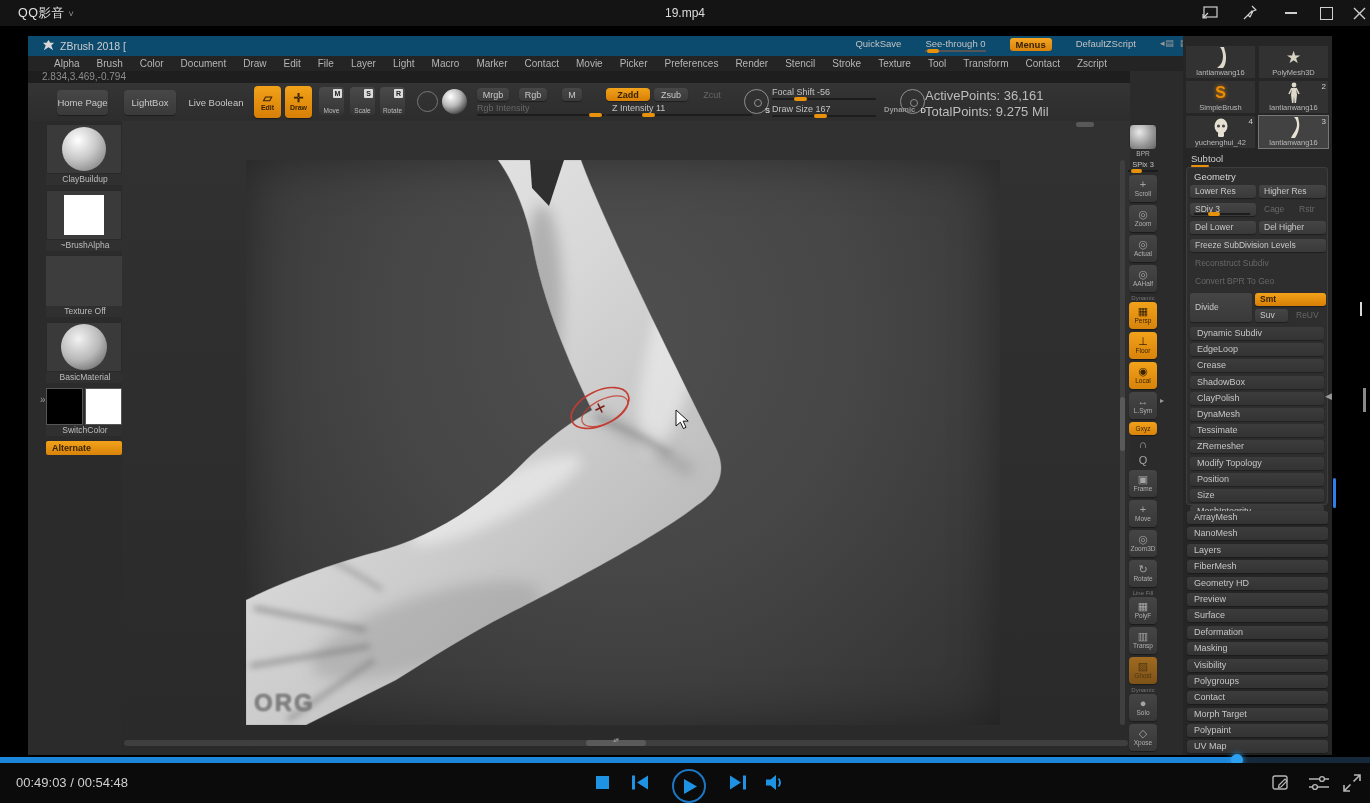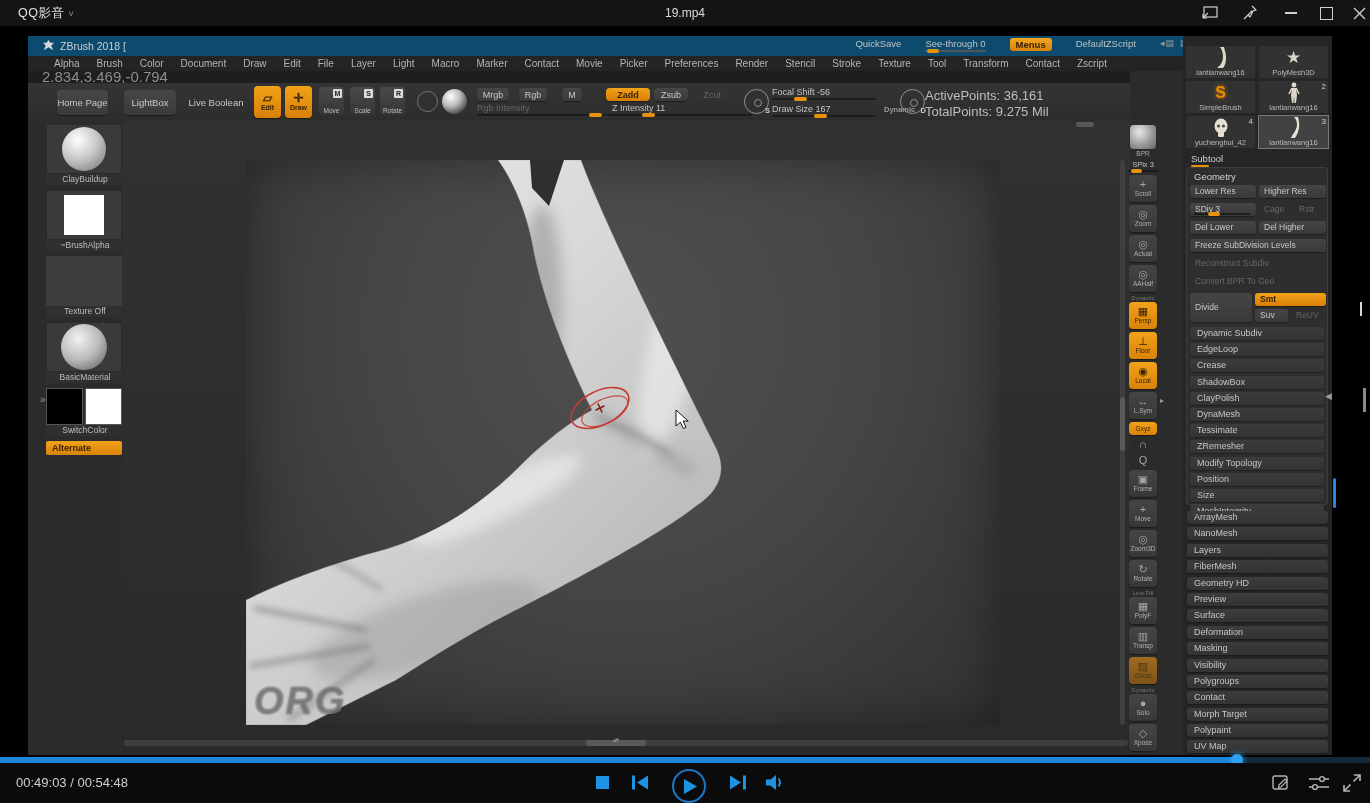--- a/index.html
+++ b/index.html
@@ -21,21 +21,21 @@
   .zb-title .ttl{position:absolute;left:32px;top:4px;font-size:10.5px;color:#cdcdcd;}
   .zb-tr{position:absolute;right:92px;top:2px;display:flex;align-items:flex-start;gap:24px;height:16px;}
   .zb-tr .txtbtn{font-size:9.5px;color:#c2c2c2;}
   .seethru{display:flex;flex-direction:column;font-size:9.5px;color:#c2c2c2;}
   .seethru .trk{height:2px;background:#555;margin-top:1px;position:relative;}
   .seethru .nub{position:absolute;left:2px;top:-1px;width:12px;height:4px;background:#e8920c;border-radius:2px;}
   .orgbtn{background:linear-gradient(#f5a623,#d8830a);color:#3a2300;font-size:9.5px;padding:1px 6px;border-radius:3px;font-weight:bold;}
   .dockic{font-size:9px;color:#9a9a9a;letter-spacing:1px;}
   .zb-menu{position:absolute;left:0;top:20px;width:1155px;height:15px;background:#242424;display:flex;align-items:center;padding-left:26px;box-sizing:border-box;}
   .zb-menu span{font-size:10px;color:#b5b5b5;margin-right:17px;}
-  .zb-coord{position:absolute;left:0;top:35px;width:1102px;height:12px;background:#1e1e1e;color:#8d8d8d;font-size:15px;line-height:12px;padding-left:14px;box-sizing:border-box;}
+  .zb-coord{position:absolute;left:0;top:35px;width:1102px;height:12px;background:#1e1e1e;color:#8d8d8d;font-size:10px;line-height:12px;padding-left:14px;box-sizing:border-box;}
 
   
   .zb-shelf{position:absolute;left:0;top:47px;width:1102px;height:38px;background:linear-gradient(#343434,#2d2d2d);}
   .sbtn{position:absolute;background:linear-gradient(#474747,#3a3a3a);border-radius:4px;color:#c9c9c9;font-size:9.5px;display:flex;align-items:center;justify-content:center;box-shadow:0 1px 1px rgba(0,0,0,.4);}
   .org{background:linear-gradient(#f2a21a,#d87f06)!important;color:#3a2300!important;font-weight:bold;}
   .dim{color:#676767!important;}
   .modebtn{height:13px;font-size:9px;}
   .bigbtn{width:27px;height:32px;flex-direction:column;font-size:7px;gap:1px;}
   .bigbtn .gly{font-size:12px;line-height:10px;}
   .icobtn{width:25px;height:28px;background:linear-gradient(#4a4a4a,#353535);border-radius:4px;position:absolute;}
@@ -62,21 +62,21 @@
   .cpick .sv{position:absolute;left:12px;top:9px;right:8px;bottom:8px;background:linear-gradient(to right,#fff,#f00);}
   .cpick .sv::after{content:"";position:absolute;inset:0;background:linear-gradient(to top,#000,transparent);}
   .cpick .mk{position:absolute;left:2px;top:2px;width:8px;height:8px;border:1.5px solid #fff;background:#e02020;}
   .swrow{display:flex;gap:2px;}
   .sw{width:37px;height:37px;border:1px solid #555;box-sizing:border-box;}
   .altbtn{width:76px;height:14px;background:linear-gradient(#f2a21a,#d8830a);color:#3a2300;font-size:9px;font-weight:bold;text-align:left;line-height:14px;padding-left:6px;box-sizing:border-box;border-radius:2px;}
 
   
   .cnv{position:absolute;left:94px;top:85px;width:1008px;height:634px;background:linear-gradient(#313131,#2a2a2a);}
   .doc{position:absolute;left:218px;top:124px;width:754px;height:565px;background:radial-gradient(ellipse at 50% 30%,#4f4f4f 0%,#464646 45%,#393939 78%,#313131 100%);box-shadow:inset 0 0 50px rgba(0,0,0,.35);overflow:hidden;}
-  .wm{position:absolute;left:8px;bottom:2px;font-size:38px;font-weight:bold;color:rgba(200,200,200,.38);letter-spacing:2px;text-shadow:0 0 2px rgba(40,40,40,.8);font-style:italic;}
+  .wm{position:absolute;left:8px;bottom:8px;font-size:24px;font-weight:bold;color:rgba(200,200,200,.38);letter-spacing:2px;text-shadow:0 0 2px rgba(40,40,40,.8);}
   .hscroll{position:absolute;left:2px;top:620px;width:1004px;height:6px;background:#3f3f3f;border-radius:3px;}
   .hscroll .hnd{position:absolute;left:46%;width:60px;height:6px;background:#5a5a5a;border-radius:3px;}
   .scrollmarks{position:absolute;left:489px;top:614px;font-size:7px;color:#8a8a8a;letter-spacing:-1px;}
   .vscroll{position:absolute;left:999px;top:124px;width:5px;height:565px;background:#3f3f3f;border-radius:3px;}
   .vscroll .hnd{position:absolute;top:42%;width:5px;height:54px;background:#5a5a5a;border-radius:3px;}
   .shelfhandle{position:absolute;left:954px;top:37px;width:18px;height:5px;background:#585858;border-radius:2px;}
 
   
   .strip{position:absolute;left:1100px;top:88px;width:30px;display:flex;flex-direction:column;align-items:center;gap:3px;}
   .sitem{width:28px;text-align:center;}

